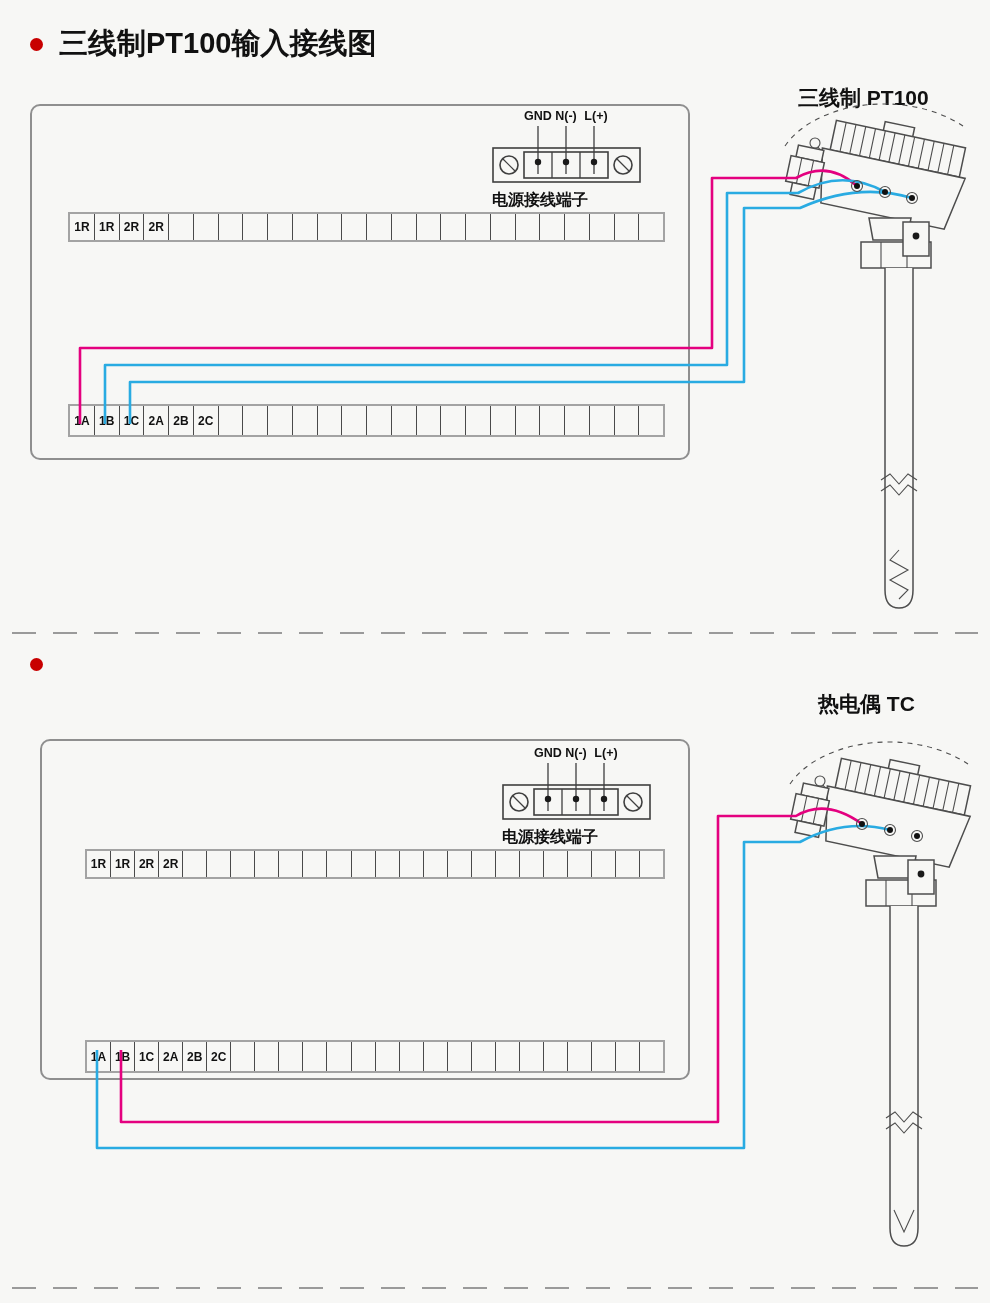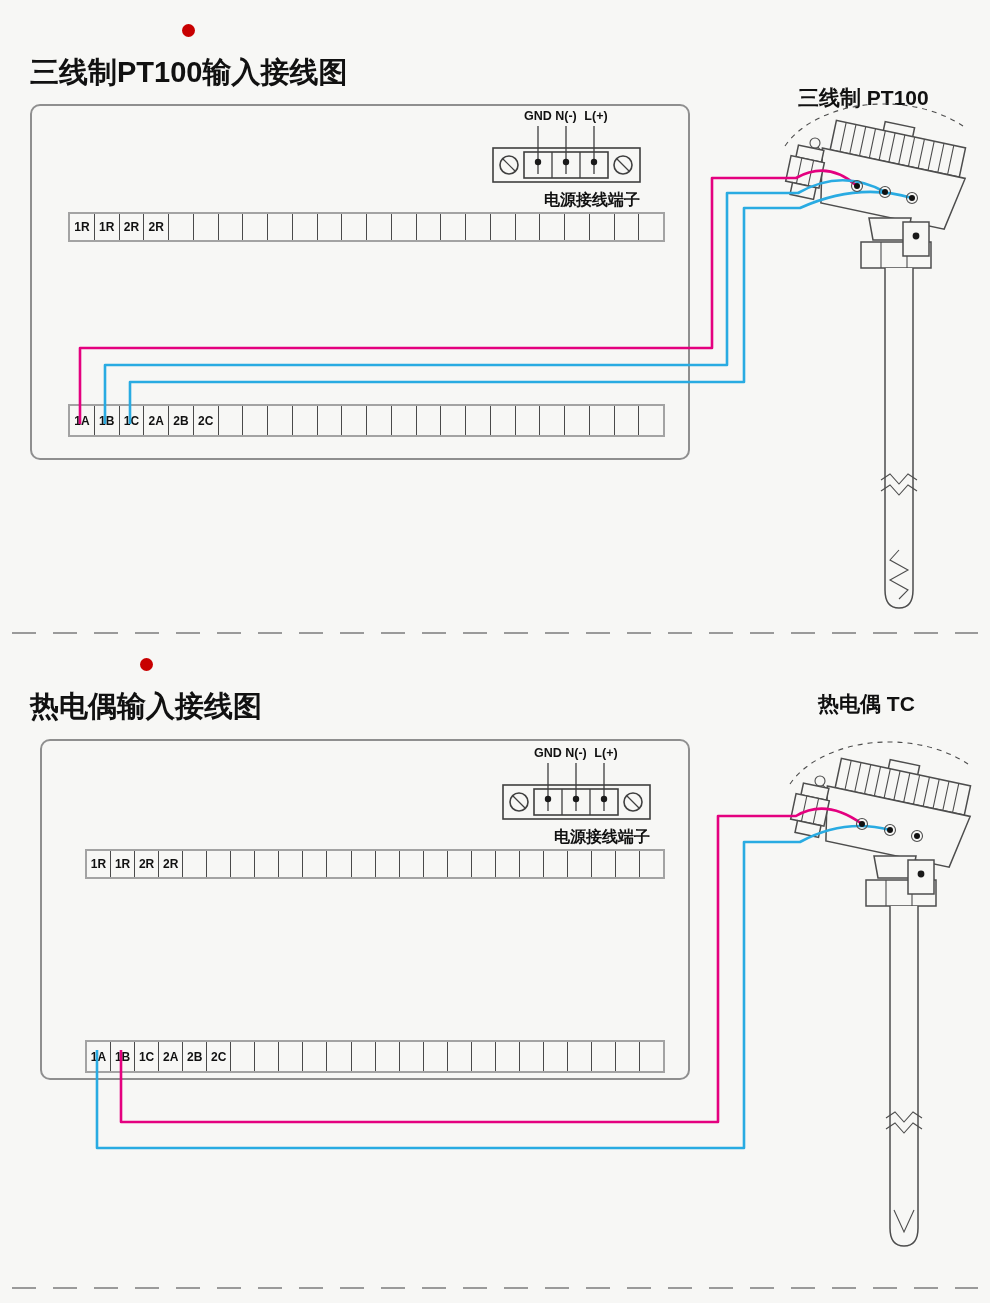--- a/index.html
+++ b/index.html
@@ -2,25 +2,25 @@
 <html><head>
 <meta charset="utf-8">
 <style>
   html,body{margin:0;padding:0;}
   body{
     width:990px;height:1303px;position:relative;overflow:hidden;
     background:#f7f7f5;
     font-family:"Liberation Sans", sans-serif;
     color:#111;
   }
-  .sec-title{position:absolute;display:flex;align-items:center;gap:16px;font-size:29px;font-weight:bold;z-index:3;flex-direction:column;}
+  .sec-title{position:absolute;display:flex;align-items:center;gap:16px;font-size:29px;font-weight:bold;z-index:3;}
   .bullet{width:13px;height:13px;border-radius:50%;background:#c80000;flex:0 0 auto;}
   .box{position:absolute;border:2px solid #8f8f8f;border-radius:10px;z-index:1;background:transparent;}
   .pin-label{position:absolute;transform:translateX(-50%);font-size:12.5px;font-weight:bold;white-space:nowrap;z-index:3;text-align:center;}
-  .pwr-caption{position:absolute;width:148px;text-align:right;font-size:16px;font-weight:bold;z-index:3;}
+  .pwr-caption{position:absolute;width:148px;text-align:left;font-size:16px;font-weight:bold;z-index:3;}
   .pwr-block{position:absolute;z-index:2;}
   .strip{position:absolute;display:flex;border:2px solid #a3a3a3;box-sizing:border-box;z-index:2;}
   .cell{flex:1 1 0;border-right:1.5px solid #4a4a4a;display:flex;align-items:center;justify-content:center;
         font-size:12px;font-weight:bold;overflow:hidden;white-space:nowrap;}
   .cell:last-child{border-right:none;}
   .sensor-label{position:absolute;font-size:21px;font-weight:bold;white-space:nowrap;z-index:3;}
   .divider{position:absolute;left:12px;width:966px;height:2px;z-index:3;
     background:repeating-linear-gradient(90deg,#9a9a9a 0 24px,transparent 24px 41px);}
   svg.overlay{position:absolute;left:0;top:0;z-index:5;pointer-events:none;}
   .part{stroke:#4d4d4d;stroke-width:1.5;fill:#f7f7f5;}
@@ -114,21 +114,20 @@
     <div class="cell"></div>
     <div class="cell"></div>
     <div class="cell"></div>
     <div class="cell"></div>
   </div>
 
 <div class="sensor-label" style="left:798px;top:84px;text-align:right;">三线制 PT100</div>
 
 <div class="sec-title" style="left:30px;top:658px;">
   <span class="bullet"></span>
-  <span>热电偶输入接线图</span>
 </div>
 
 <div class="box" style="left:40px;top:739px;width:646px;height:337px;"></div>
 
 <span class="pin-label" style="left:548px;top:746px;">GND</span>
 <span class="pin-label" style="left:576px;top:746px;">N(-)</span>
 <span class="pin-label" style="left:606px;top:746px;">L(+)</span>
 
 <svg class="pwr-block" style="left:502px;top:763px;" width="150" height="60">
   <g class="blk">

